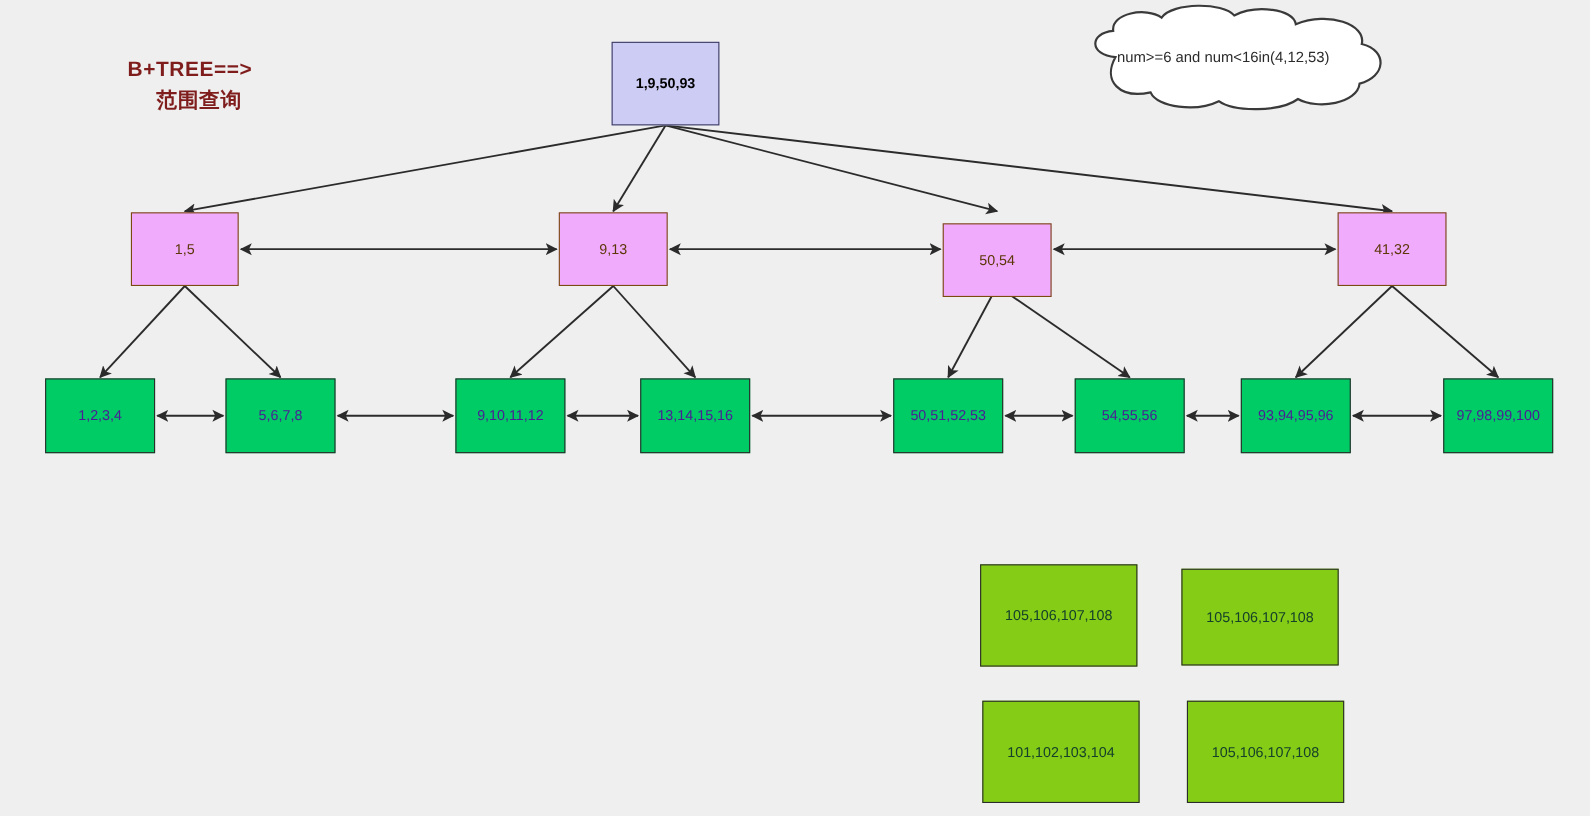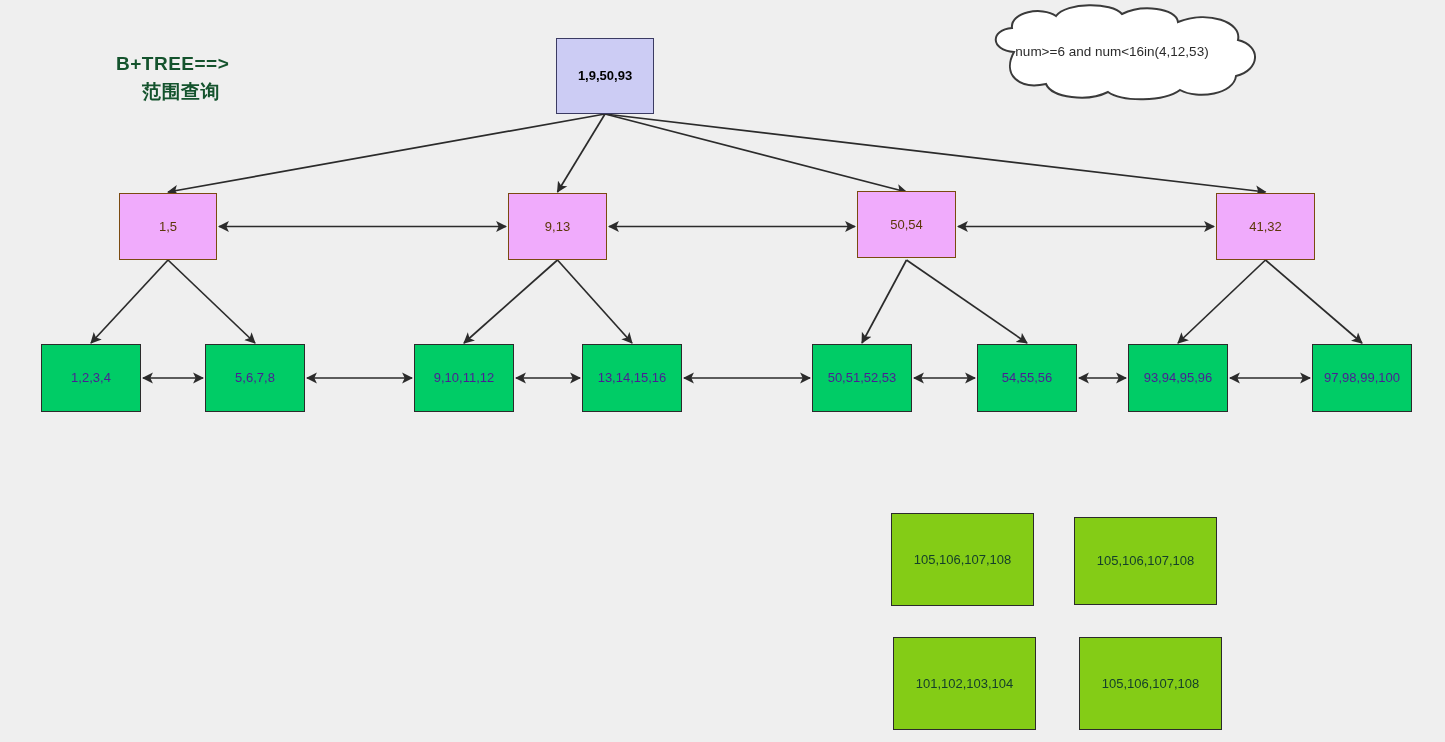--- a/index.html
+++ b/index.html
@@ -28,21 +28,21 @@
     width: 1445px;
     height: 742px;
     pointer-events: none;
   }
   .title-block {
     position: absolute;
     left: 116px;
     top: 50px;
     font-weight: bold;
     font-size: 19px;
-    color: #14532d;
+    color: #7f1d1d;
     letter-spacing: 0.5px;
     line-height: 1.45;
     white-space: nowrap;
   }
   .title-sub {
     padding-left: 26px;
     font-size: 19px;
   }
   .node {
     position: absolute;
@@ -161,21 +161,21 @@
     <div class="cloud-text">
       <div>num&gt;=6 and num&lt;16</div>
       <div>in(4,12,53)</div>
     </div>
   </div>
 
   <div id="node-layer">
       <div class="node node-root" style="left: 556px; top: 38px; width: 98px; height: 76px;">1,9,50,93</div>
       <div class="node node-internal" style="left: 119px; top: 193px; width: 98px; height: 67px;">1,5</div>
       <div class="node node-internal" style="left: 508px; top: 193px; width: 99px; height: 67px;">9,13</div>
-      <div class="node node-internal" style="left: 857px; top: 191px; width: 99px; height: 67px;">50,54</div>
+      <div class="node node-internal" style="left: 857px; top: 203px; width: 99px; height: 67px;">50,54</div>
       <div class="node node-internal" style="left: 1216px; top: 193px; width: 99px; height: 67px;">41,32</div>
       <div class="node node-leaf" style="left: 41px; top: 344px; width: 100px; height: 68px;">1,2,3,4</div>
       <div class="node node-leaf" style="left: 205px; top: 344px; width: 100px; height: 68px;">5,6,7,8</div>
       <div class="node node-leaf" style="left: 414px; top: 344px; width: 100px; height: 68px;">9,10,11,12</div>
       <div class="node node-leaf" style="left: 582px; top: 344px; width: 100px; height: 68px;">13,14,15,16</div>
       <div class="node node-leaf" style="left: 812px; top: 344px; width: 100px; height: 68px;">50,51,52,53</div>
       <div class="node node-leaf" style="left: 977px; top: 344px; width: 100px; height: 68px;">54,55,56</div>
       <div class="node node-leaf" style="left: 1128px; top: 344px; width: 100px; height: 68px;">93,94,95,96</div>
       <div class="node node-leaf" style="left: 1312px; top: 344px; width: 100px; height: 68px;">97,98,99,100</div>
       <div class="node node-detached" style="left: 891px; top: 513px; width: 143px; height: 93px;">105,106,107,108</div>

